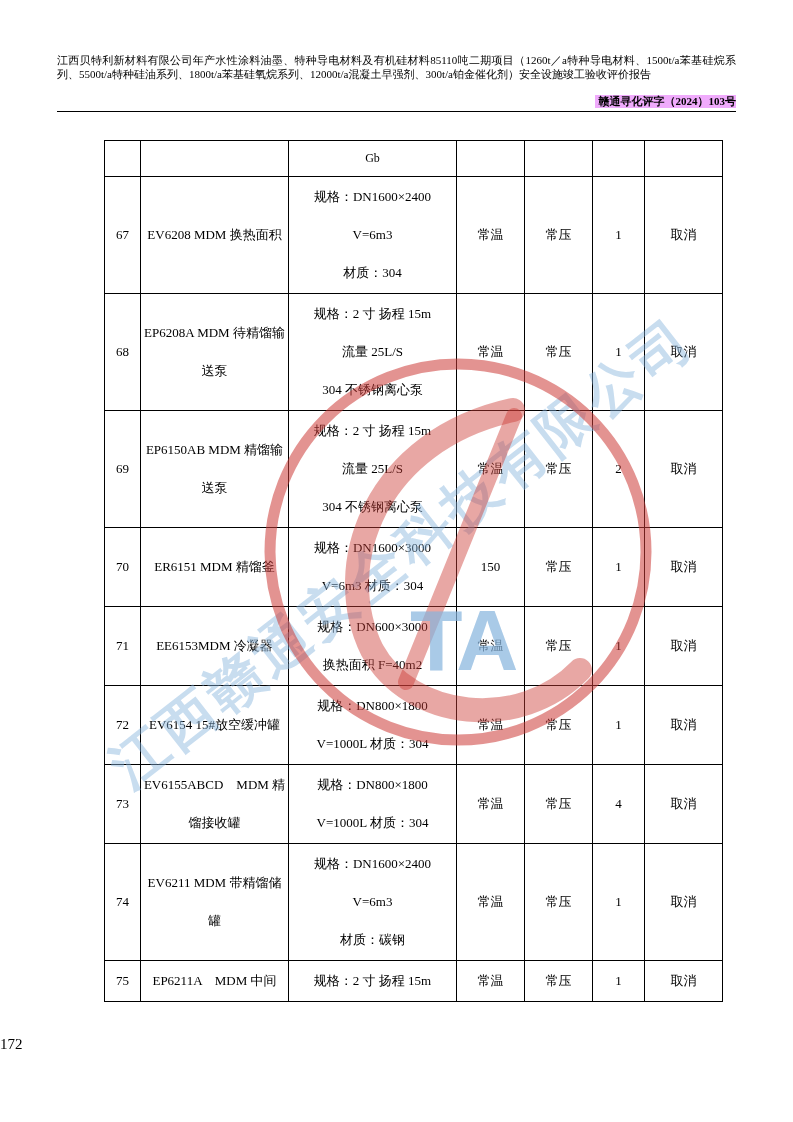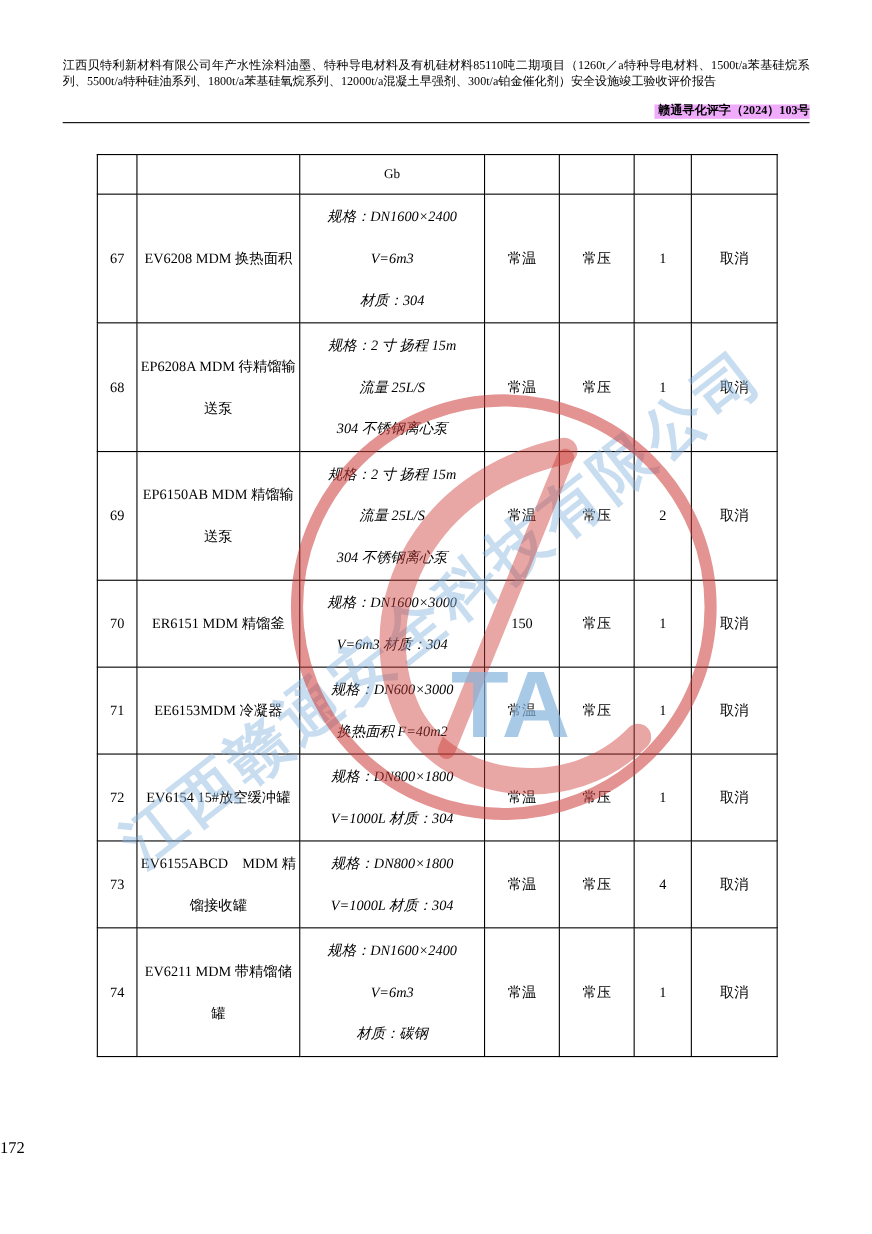--- a/index.html
+++ b/index.html
@@ -17,30 +17,30 @@
   .doc-number {
     position:absolute; right:0; top:40.5px; font-weight:bold;
     background:#f0abfc; padding-left:4px;
   }
   .header-rule {
     position:absolute; top:111px; left:57px; width:679px;
     border-top:1.5px solid #000;
   }
   
   .eq-table {
-    position:absolute; top:140px; left:88px; width:618px;
+    position:absolute; top:140px; left:104px; width:618px;
     border-collapse:collapse; table-layout:fixed;padding-left:34px;
   }
   .eq-table td {
     border:1px solid #000; font-size:13px; text-align:center;
     vertical-align:middle; padding:1px 2px; overflow:hidden;
   }
   .gb-row td { height:36px; font-size:12px; }
   .name-cell { line-height:38px; padding:0 6px; }
-  .spec-cell { text-align:left; padding-left:14px; padding-right:4px;font-style:italic; }
+  .spec-cell { text-align:left; padding-left:14px; padding-right:4px; }
   .spec-line { line-height:38px; white-space:nowrap; }
   
   .watermark { position:absolute; inset:0; pointer-events:none; z-index:5; }
   .wm-text {
     position:absolute; left:95px; top:745px; white-space:nowrap;
     font-size:56px; letter-spacing:4px; font-weight:bold;
     color:var(--watermark-blue,#86b4dd); opacity:.45;
     transform:rotate(-38deg); transform-origin:0 0;
     font-family:"Liberation Serif","DejaVu Serif",serif;
   }
@@ -182,20 +182,31 @@
       <td class="spec-cell">
             <div class="spec-line">规格：DN1600×2400</div>
             <div class="spec-line">V=6m3</div>
             <div class="spec-line">材质：碳钢</div>
           </td>
       <td>常温</td>
       <td>常压</td>
       <td>1</td>
       <td>取消</td>
     </tr>
+        <tr>
+      <td>75</td>
+      <td class="name-cell">EP6211A　MDM 中间</td>
+      <td class="spec-cell">
+            <div class="spec-line">规格：2 寸  扬程 15m</div>
+          </td>
+      <td>常温</td>
+      <td>常压</td>
+      <td>1</td>
+      <td>取消</td>
+    </tr>
       </tbody>
   </table>
 
   <div class="watermark">
     <div class="wm-text">江西赣通安全科技有限公司</div>
     <svg class="wm-stamp" viewBox="0 0 400 400" width="400" height="400">
       <circle class="stamp-ring" cx="200" cy="200" r="188"></circle>
       <path class="stamp-swoosh" d="M 255 58 C 118 88 72 212 114 298 C 152 368 262 380 322 318"></path>
       <path class="stamp-slash" d="M 256 64 L 148 330"></path>
       <text class="stamp-ta" x="152" y="318">TA</text>

